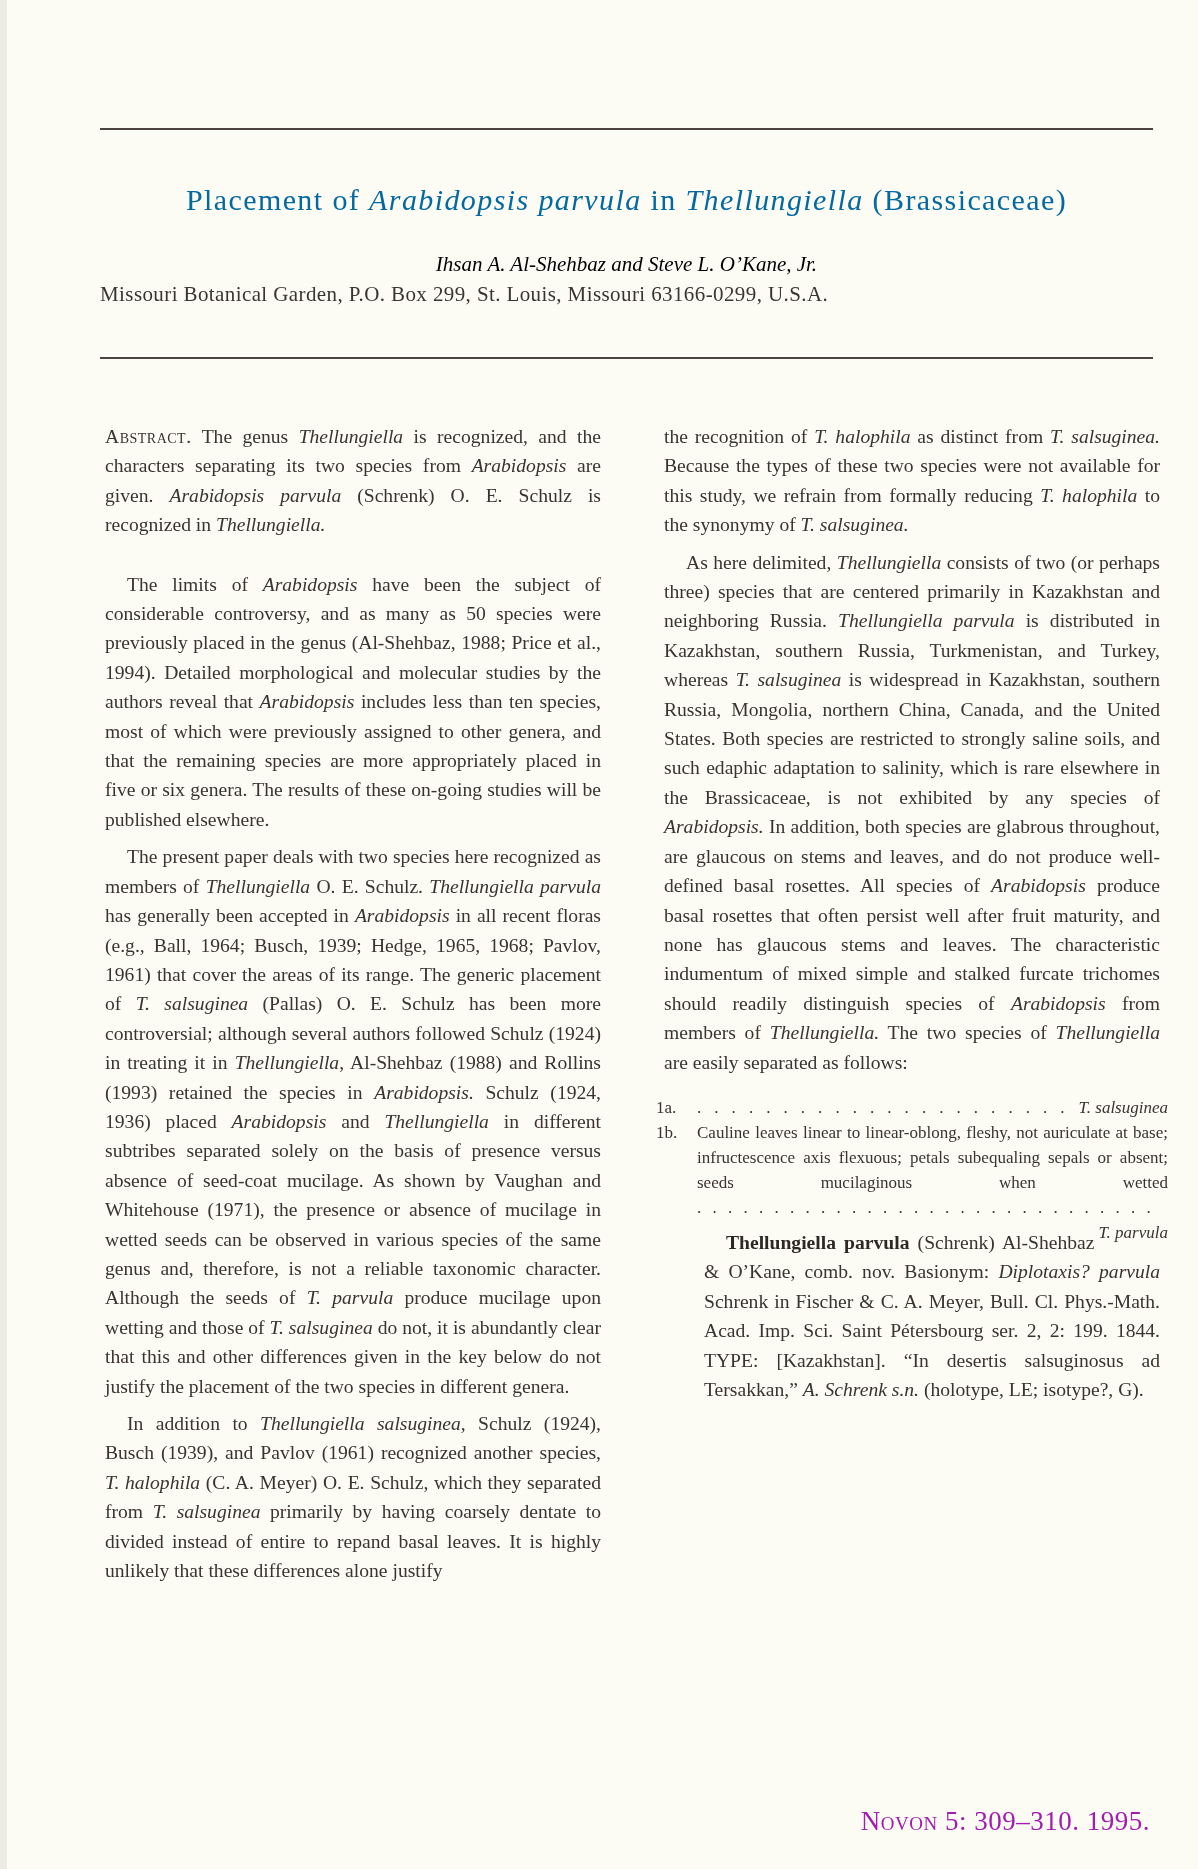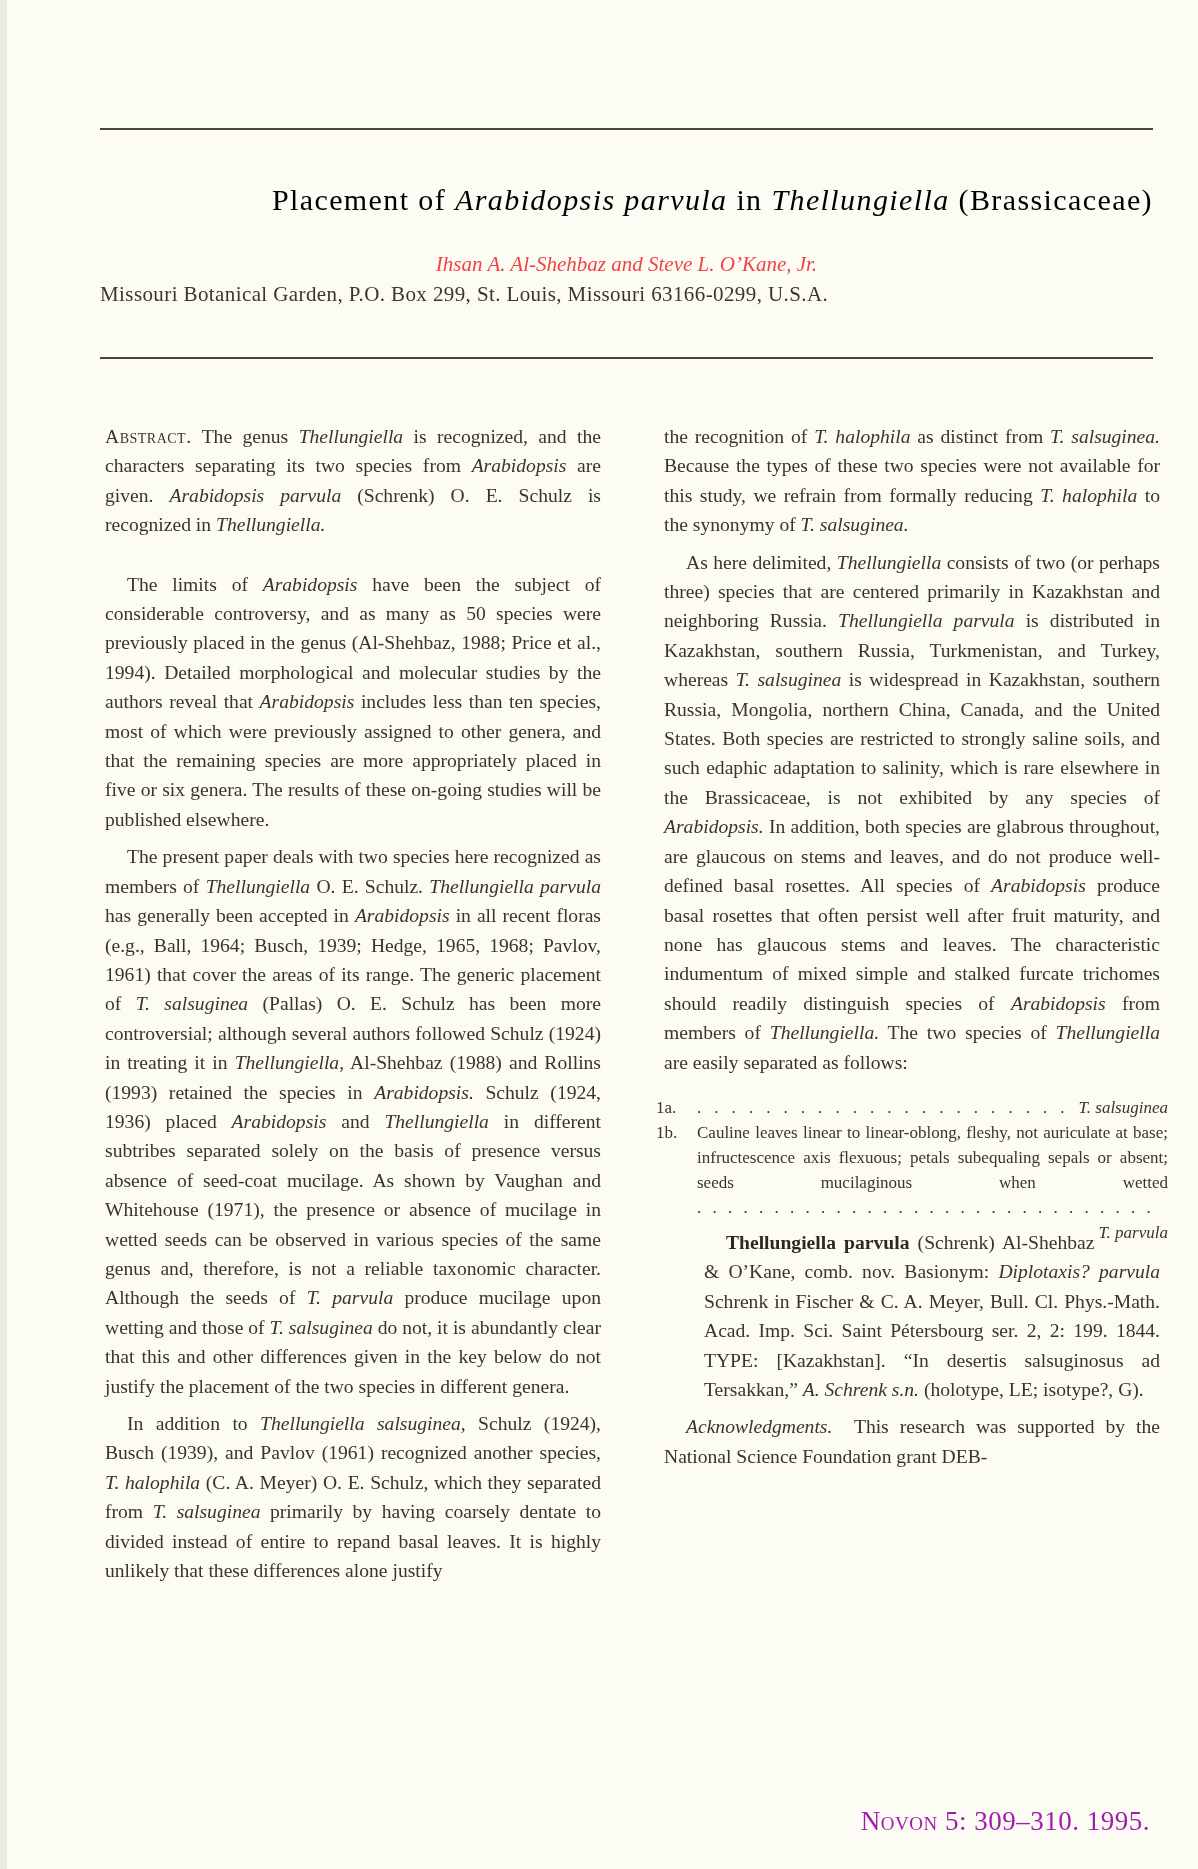--- a/index.html
+++ b/index.html
@@ -7,26 +7,26 @@
     width: 1198px; height: 1869px; position: relative; overflow: hidden;
     background: #fdfcf4;
     font-family: "Liberation Serif", "DejaVu Serif", serif;
     color: #3a3330;
   }
   .gutter { position: absolute; left: 0; top: 0; width: 7px; height: 1869px; background: #ecebe2; }
   .rule { position: absolute; height: 2px; background: #4a4340; }
   #rule-top { left: 100px; top: 128px; width: 1053px; }
   #rule-bottom { left: 100px; top: 357px; width: 1053px; }
   .title {
-    position: absolute; left: 100px; width: 1053px; top: 183px; text-align: right;
-    font-size: 30px; letter-spacing: 1.4px; white-space: nowrap; color: #000000;
+    position: absolute; left: 100px; width: 1053px; top: 183px; text-align: center;
+    font-size: 30px; letter-spacing: 1.4px; white-space: nowrap; color: #0369a1;
   }
   .authors {
     position: absolute; left: 100px; width: 1053px; top: 252px; text-align: center;
-    font-size: 21px; font-style: italic; color: #ef4444;
+    font-size: 21px; font-style: italic; color: #000000;
   }
   .address {
     position: absolute; left: 100px; width: 1053px; top: 282px; 
     font-size: 21px; letter-spacing: 0.4px; color: #3b3431;
   }
   .col {
     position: absolute; top: 414px; width: 512px;
     font-size: 19.6px; line-height: 29.4px; text-align: justify; hyphens: manual;
   }
   #col-left { left: 97px; }
@@ -90,16 +90,15 @@
       <div class="key-lead" style="display:block;">
         <span>Cauline leaves linear to linear-oblong, fleshy, not auriculate at base; infructescence axis flexuous; petals subequaling sepals or absent; seeds mucilaginous when wetted</span>
         <span class="dots" style="display:inline;letter-spacing:3.5px;">. . . . . . . . . . . . . . . . . . . . . . . . . . . . . .</span>
         <span class="taxon" style="float:right;">T. parvula</span>
       </div>
     </div>
   </div>
 
   <p class="nomen"><b>Thellungiella parvula</b><span> (Schrenk) Al-Shehbaz &amp; O’Kane, comb. nov. Basionym: </span><i>Diplotaxis? parvula</i><span> Schrenk in Fischer &amp; C. A. Meyer, Bull. Cl. Phys.-Math. Acad. Imp. Sci. Saint Pétersbourg ser. 2, 2: 199. 1844. TYPE: [Kazakhstan]. “In desertis salsuginosus ad Tersakkan,” </span><i>A. Schrenk s.n.</i><span> (holotype, LE; isotype?, G).</span></p>
 
-  <p class="ack"><i>Acknowledgments.</i><span style="white-space:pre-wrap;">  This research was supported by the National Science Foundation grant DEB-</span></p>
 </div>
 
 <div class="footer"><span class="sc">Novon</span><span> 5: 309–310. 1995.</span></div>
 
 </body></html>

